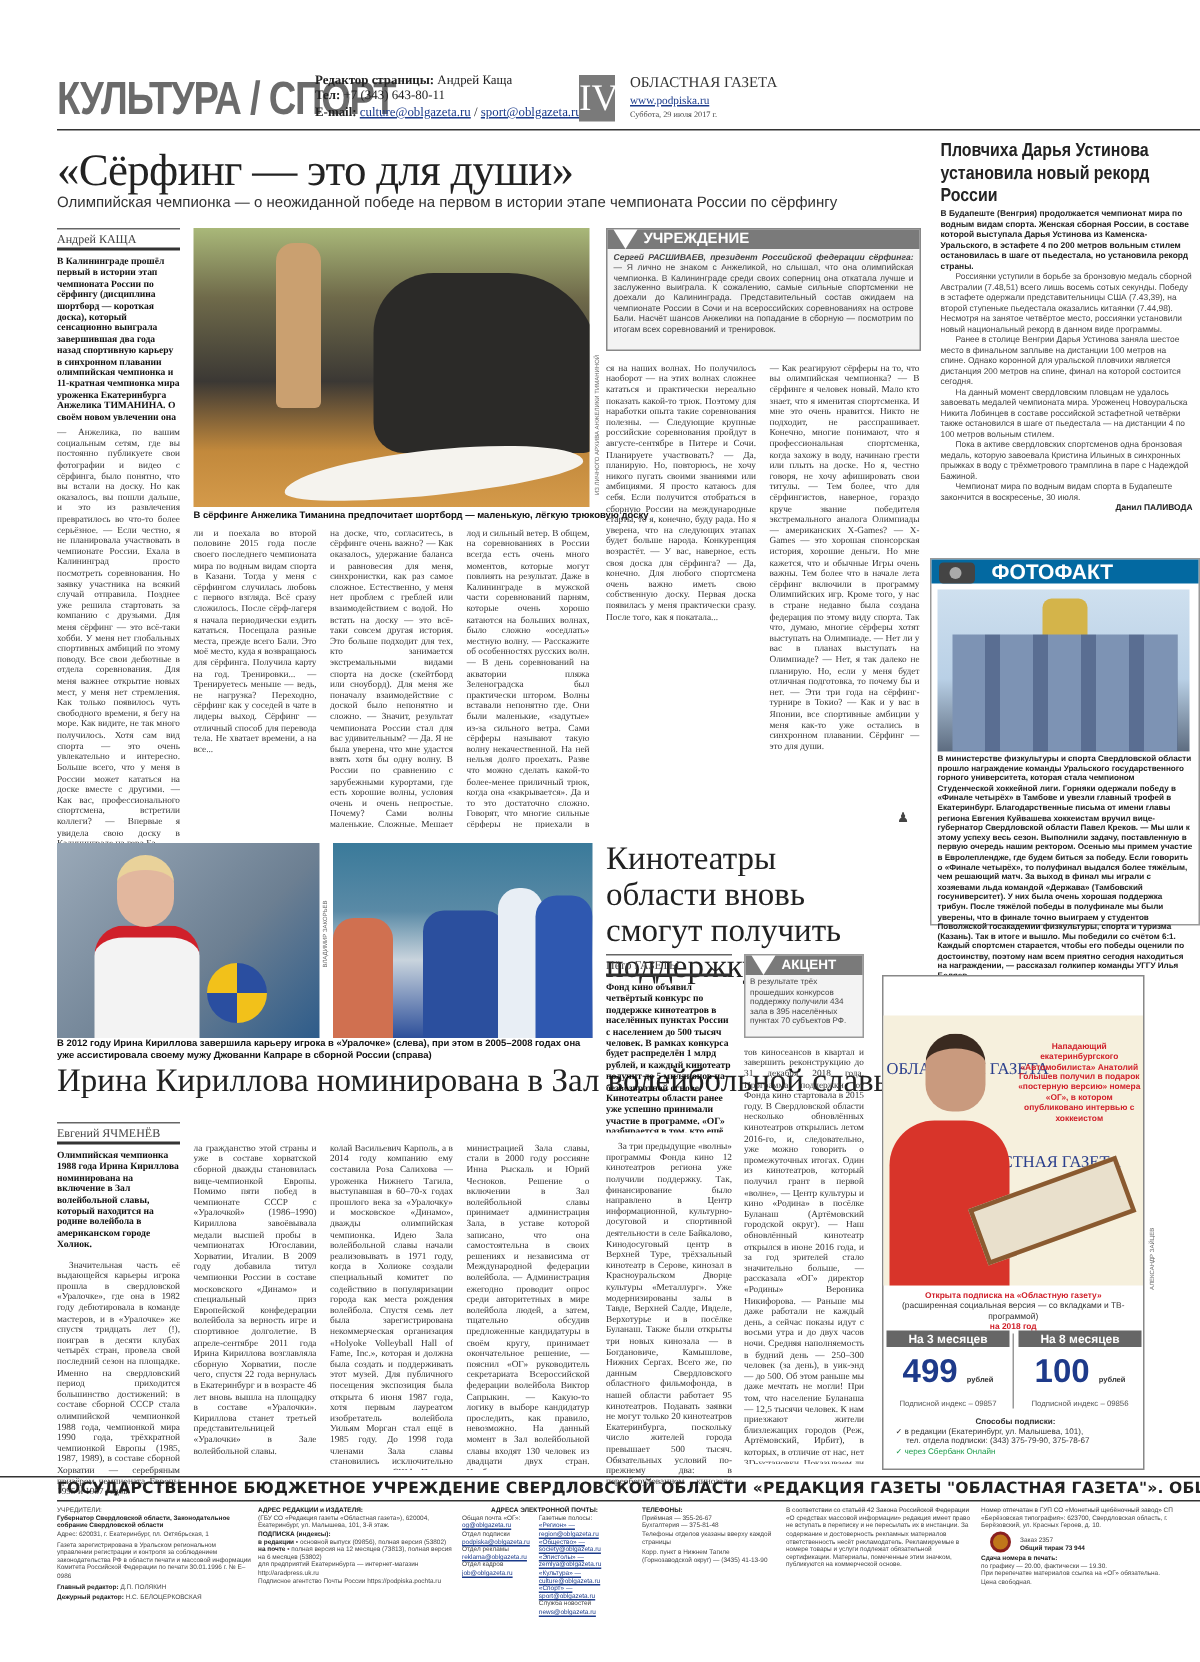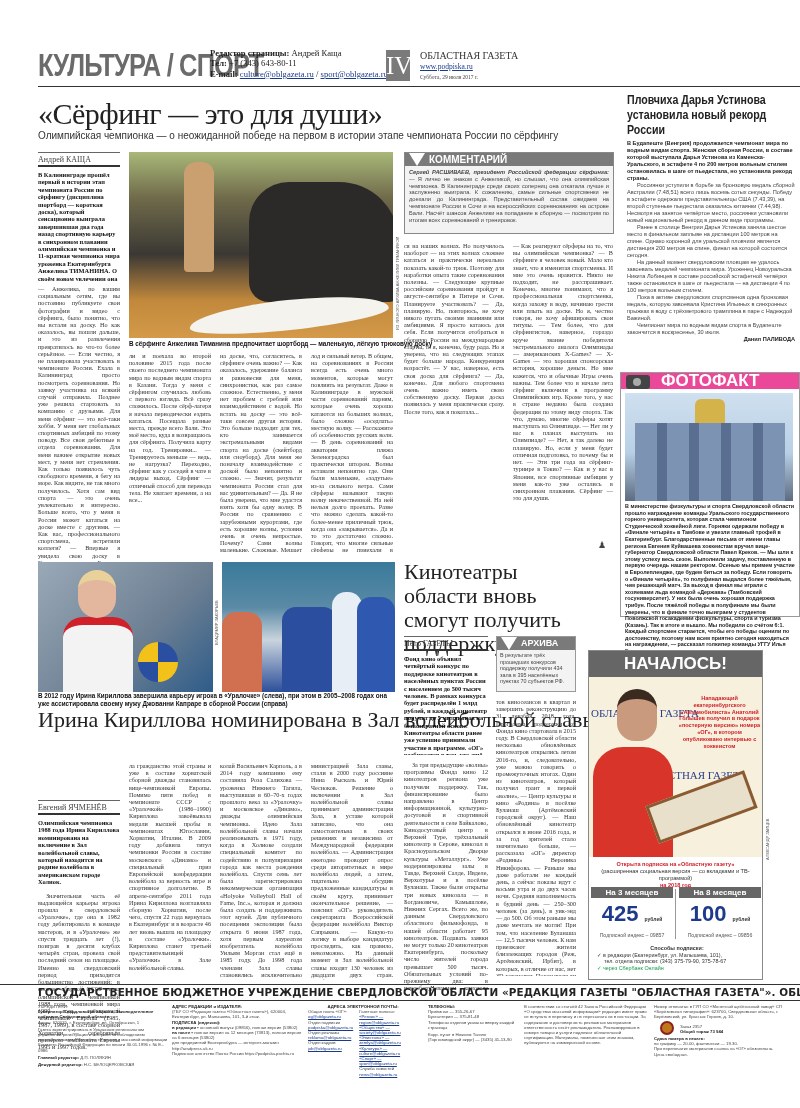--- a/index.html
+++ b/index.html
@@ -29,21 +29,21 @@
 #comment{left:404px;top:152px;width:210px;height:82px;border:1px solid #888;background:#f3f3f3}
 .boxhead{height:13px;background:#7a7a7a;color:#fff;font-family:"Liberation Sans",sans-serif;font-weight:bold;font-size:10px;line-height:13px;padding-left:24px;position:relative}
 .boxhead .tri{position:absolute;left:4px;top:0;width:0;height:0;border-left:8px solid transparent;border-right:8px solid transparent;border-top:13px solid #fff}
 #comment .body{padding:3px 4px;font-family:"Liberation Sans",sans-serif;font-size:5.7px;line-height:6.8px;color:#444;text-align:justify}
 
 #sideh{left:627px;top:93px;font-family:"Liberation Sans",sans-serif;font-weight:bold;font-size:12.5px;line-height:15px;color:#222;transform:scaleX(.85);transform-origin:left top;width:200px}
 #sidetext{left:627px;top:140px;width:168px;height:225px;font-family:"Liberation Sans",sans-serif;font-size:5.6px;line-height:7px;color:#444}
 #sidetext .lede{font-weight:bold;color:#222}
 #sidetext .sig{text-align:right;font-weight:bold;color:#222}
 #foto{left:620px;top:372px;width:180px;height:245px;border:1px solid #999;background:#fff}
-#foto .hd{height:16px;background:#ec4899;color:#fff;font-family:"Liberation Sans",sans-serif;font-weight:bold;font-size:17px;line-height:16px;padding-left:40px}
+#foto .hd{height:16px;background:#0369a1;color:#fff;font-family:"Liberation Sans",sans-serif;font-weight:bold;font-size:14px;line-height:16px;padding-left:40px}
 #foto .cam{position:absolute;left:5px;top:2px;width:24px;height:14px;background:#444;border-radius:3px}
 #foto .cam:after{content:"";position:absolute;left:7px;top:3px;width:8px;height:8px;border-radius:50%;background:#aaa}
 #foto .ph{position:absolute;left:4px;top:20px;width:168px;height:108px;background:linear-gradient(180deg,#cfe0ef 0%,#b9d0e6 55%,#5d6c80 100%)}
 #foto .txt{position:absolute;left:4px;top:130px;width:170px;font-family:"Liberation Sans",sans-serif;font-weight:bold;font-size:5.4px;line-height:6.6px;color:#222}
 #promo{left:588px;top:650px;width:175px;height:330px;border:1px solid #888;background:#fff}
 #promo .hd{height:26px;background:#666;color:#fff;font-family:"Liberation Sans",sans-serif;font-weight:bold;font-size:17px;line-height:26px;text-align:center}
 #promo .art{position:absolute;left:0;top:26px;width:173px;height:180px;background:#f6f0dd}
 #promo .red{position:absolute;left:88px;top:18px;width:85px;font-family:"Liberation Sans",sans-serif;font-weight:bold;font-size:5.6px;line-height:6.8px;color:#d0202a;text-align:center}
 #promo .man{position:absolute;left:4px;top:70px;width:80px;height:110px;background:#d8342a;border-radius:30px 30px 0 0}
 #promo .head{position:absolute;left:28px;top:12px;width:40px;height:52px;background:#c99a7e;border-radius:20px 20px 18px 18px;border-top:10px solid #3a2a20}
@@ -115,21 +115,21 @@
   <div style="position:absolute;left:60px;top:148px;width:200px;height:30px;background:#f5f3ee;border-radius:50%/60% 60% 40% 40%;transform:rotate(-6deg)"></div>
 </div>
 <div class="abs credit" style="left:395px;top:230px;height:100px">ИЗ ЛИЧНОГО АРХИВА АНЖЕЛИКИ ТИМАНИНОЙ</div>
 <div class="abs caption" style="left:129px;top:340px;width:270px;white-space:nowrap">В сёрфинге Анжелика Тиманина предпочитает шортборд — маленькую, лёгкую трюковую доску</div>
 
 <div class="abs col" style="left:129px;top:352px;width:82px;height:200px">ли и поехала во второй половине 2015 года после своего последнего чемпионата мира по водным видам спорта в Казани. Тогда у меня с сёрфингом случилась любовь с первого взгляда. Всё сразу сложилось. После сёрф-лагеря я начала периодически ездить кататься. Посещала разные места, прежде всего Бали. Это моё место, куда я возвращаюсь для сёрфинга. Получила карту на год. Тренировки... — Тренируетесь меньше — ведь, не нагрузка? Переходно, сёрфинг как у соседей в чате в лидеры выход. Сёрфинг — отличный способ для перевода тела. Не хватает времени, а на все...</div>
 <div class="abs col" style="left:220px;top:352px;width:82px;height:200px">на доске, что, согласитесь, в сёрфинге очень важно? — Как оказалось, удержание баланса и равновесия для меня, синхронистки, как раз самое сложное. Естественно, у меня нет проблем с греблей или взаимодействием с водой. Но встать на доску — это всё-таки совсем другая история. Это больше подходит для тех, кто занимается экстремальными видами спорта на доске (скейтборд или сноуборд). Для меня же поначалу взаимодействие с доской было непонятно и сложно. — Значит, результат чемпионата России стал для вас удивительным? — Да. Я не была уверена, что мне удастся взять хотя бы одну волну. В России по сравнению с зарубежными курортами, где есть хорошие волны, условия очень и очень непростые. Почему? Сами волны маленькие. Сложные. Мешает холод и сильный ветер.</div>
 <div class="abs col" style="left:311px;top:352px;width:82px;height:200px">лод и сильный ветер. В общем, на соревнованиях в России всегда есть очень много моментов, которые могут повлиять на результат. Даже в Калининграде в мужской части соревнований парням, которые очень хорошо катаются на больших волнах, было сложно «оседлать» местную волну. — Расскажите об особенностях русских волн. — В день соревнований на акватории пляжа Зеленоградска был практически штором. Волны вставали непонятно где. Они были маленькие, «задутые» из-за сильного ветра. Сами сёрферы называют такую волну некачественной. На ней нельзя долго проехать. Разве что можно сделать какой-то более-менее приличный трюк, когда она «закрывается». Да и то это достаточно сложно. Говорят, что многие сильные сёрферы не приехали в Калининград, посчитав несерьёзным кататься на наших волнах.</div>
 
 <div class="abs" id="comment">
-  <div class="boxhead"><span class="tri"></span><span>КОММЕНТАРИЙ</span></div>
+  <div class="boxhead"><span class="tri"></span><span>УЧРЕЖДЕНИЕ</span></div>
   <div class="body">
     <b style="font-style:italic">Сергей РАСШИВАЕВ, президент Российской федерации сёрфинга:</b>
     <span>— Я лично не знаком с Анжеликой, но слышал, что она олимпийская чемпионка. В Калининграде среди своих соперниц она откатала лучше и заслуженно выиграла. К сожалению, самые сильные спортсменки не доехали до Калининграда. Представительный состав ожидаем на чемпионате России в Сочи и на всероссийских соревнованиях на острове Бали. Насчёт шансов Анжелики на попадание в сборную — посмотрим по итогам всех соревнований и тренировок.</span>
   </div>
 </div>
 <div class="abs col" style="left:404px;top:242px;width:100px;height:310px">ся на наших волнах. Но получилось наоборот — на этих волнах сложнее кататься и практически нереально показать какой-то трюк. Поэтому для наработки опыта такие соревнования полезны. — Следующие крупные российские соревнования пройдут в августе-сентябре в Питере и Сочи. Планируете участвовать? — Да, планирую. Но, повторюсь, не хочу никого пугать своими званиями или амбициями. Я просто катаюсь для себя. Если получится отобраться в сборную России на международные старты, то я, конечно, буду рада. Но я уверена, что на следующих этапах будет больше народа. Конкуренция возрастёт. — У вас, наверное, есть своя доска для сёрфинга? — Да, конечно. Для любого спортсмена очень важно иметь свою собственную доску. Первая доска появилась у меня практически сразу. После того, как я покатала...</div>
 <div class="abs col" style="left:513px;top:242px;width:100px;height:300px">— Как реагируют сёрферы на то, что вы олимпийская чемпионка? — В сёрфинге я человек новый. Мало кто знает, что я именитая спортсменка. И мне это очень нравится. Никто не подходит, не расспрашивает. Конечно, многие понимают, что я профессиональная спортсменка, когда захожу в воду, начинаю грести или плыть на доске. Но я, честно говоря, не хочу афишировать свои титулы. — Тем более, что для сёрфингистов, наверное, гораздо круче звание победителя экстремального аналога Олимпиады — американских X-Games? — X-Games — это хорошая спонсорская история, хорошие деньги. Но мне кажется, что и обычные Игры очень важны. Тем более что в начале лета сёрфинг включили в программу Олимпийских игр. Кроме того, у нас в стране недавно была создана федерация по этому виду спорта. Так что, думаю, многие сёрферы хотят выступать на Олимпиаде. — Нет ли у вас в планах выступать на Олимпиаде? — Нет, я так далеко не планирую. Но, если у меня будет отличная подготовка, то почему бы и нет. — Эти три года на сёрфинг-турнире в Токио? — Как и у вас в Японии, все спортивные амбиции у меня как-то уже остались в синхронном плавании. Сёрфинг — это для души.</div>
 <div class="abs" style="left:598px;top:540px;width:10px;height:12px;font-size:9px;color:#444">♟</div>
 
 <div class="abs" id="sideh">Пловчиха Дарья Устинова установила новый рекорд России</div>
@@ -160,59 +160,58 @@
 <div class="abs credit" style="left:214px;top:565px;height:80px">ВЛАДИМИР ЗАКОРЬЕВ</div>
 <div class="abs photo" id="vb2">
   <div class="p" style="left:0;top:50px;width:40px;height:80px;background:#d07050"></div>
   <div class="p" style="left:60px;top:45px;width:55px;height:85px;background:#2b4f9e"></div>
   <div class="p" style="left:110px;top:30px;width:30px;height:100px;background:#e8eef5"></div>
   <div class="p" style="left:135px;top:35px;width:38px;height:95px;background:#2f58b0"></div>
 </div>
 <div class="abs caption" id="vbcap">В 2012 году Ирина Кириллова завершила карьеру игрока в «Уралочке» (слева), при этом в 2005–2008 годах она уже ассистировала своему мужу Джованни Капраре в сборной России (справа)</div>
 <div class="abs" id="h2">Ирина Кириллова номинирована в Зал волейбольной славы</div>
 
-<div class="abs" style="left:38px;top:800px;width:82px">
+<div class="abs" style="left:38px;top:748px;width:82px">
   <div class="byline">Евгений ЯЧМЕНЁВ</div>
   <div class="lead" style="margin-top:4px">Олимпийская чемпионка 1988 года Ирина Кириллова номинирована на включение в Зал волейбольной славы, который находится на родине волейбола в американском городе Холиок.</div>
   <div class="col" style="margin-top:6px;height:160px;text-indent:8px">Значительная часть её выдающейся карьеры игрока прошла в свердловской «Уралочке», где она в 1982 году дебютировала в команде мастеров, и в «Уралочке» же спустя тридцать лет (!), поиграв в десяти клубах четырёх стран, провела свой последний сезон на площадке. Именно на свердловский период приходится большинство достижений: в составе сборной СССР стала олимпийской чемпионкой 1988 года, чемпионкой мира 1990 года, трёхкратной чемпионкой Европы (1985, 1987, 1989), в составе сборной Хорватии — серебряным призёром чемпионата Европы 1995 и 1997 годов.</div>
 </div>
 <div class="abs col" style="left:129px;top:762px;width:82px;height:218px">ла гражданство этой страны и уже в составе хорватской сборной дважды становилась вице-чемпионкой Европы. Помимо пяти побед в чемпионате СССР с «Уралочкой» (1986–1990) Кириллова завоёвывала медали высшей пробы в чемпионатах Югославии, Хорватии, Италии. В 2009 году добавила титул чемпионки России в составе московского «Динамо» и специальный приз Европейской конфедерации волейбола за верность игре и спортивное долголетие. В апреле-сентябре 2011 года Ирина Кириллова возглавляла сборную Хорватии, после чего, спустя 22 года вернулась в Екатеринбург и в возрасте 46 лет вновь вышла на площадку в составе «Уралочки». Кириллова станет третьей представительницей «Уралочки» в Зале волейбольной славы.</div>
 <div class="abs col" style="left:220px;top:762px;width:82px;height:218px">колай Васильевич Карполь, а в 2014 году компанию ему составила Роза Салихова — уроженка Нижнего Тагила, выступавшая в 60–70-х годах прошлого века за «Уралочку» и московское «Динамо», дважды олимпийская чемпионка. Идею Зала волейбольной славы начали реализовывать в 1971 году, когда в Холиоке создали специальный комитет по содействию в популяризации города как места рождения волейбола. Спустя семь лет была зарегистрирована некоммерческая организация «Holyoke Volleyball Hall of Fame, Inc.», которая и должна была создать и поддерживать этот музей. Для публичного посещения экспозиция была открыта 6 июня 1987 года, хотя первым лауреатом изобретатель волейбола Уильям Морган стал ещё в 1985 году. До 1998 года членами Зала славы становились исключительно представители США. Первым неамериканцем в Зале славы стал тренер сборной Японии Ясутака Мацудайра.</div>
 <div class="abs col" style="left:311px;top:762px;width:82px;height:218px">министрацией Зала славы, стали в 2000 году россияне Инна Рыскаль и Юрий Чесноков. Решение о включении в Зал волейбольной славы принимает администрация Зала, в уставе которой записано, что она самостоятельна в своих решениях и независима от Международной федерации волейбола. — Администрация ежегодно проводит опрос среди авторитетных в мире волейбола людей, а затем, тщательно обсудив предложенные кандидатуры в своём кругу, принимает окончательное решение, — пояснил «ОГ» руководитель секретариата Всероссийской федерации волейбола Виктор Сапрыкин. — Какую-то логику в выборе кандидатур проследить, как правило, невозможно. На данный момент в Зал волейбольной славы входят 130 человек из двадцати двух стран. Наибольшее представительство (62 человека) у США, следом идут Россия и Бразилия (по 13). Приятие новых членов, в том числе Ирины Кирилловой, пройдёт в Холиоке с 16 по 19 ноября.</div>
 
 <div class="abs" id="h3">Кинотеатры области вновь смогут получить поддержку</div>
 <div class="abs" style="left:404px;top:636px;width:84px">
   <div class="byline">Пётр ГАЗЕТЫ</div>
   <div class="lead" style="margin-top:4px;height:100px;overflow:hidden">Фонд кино объявил четвёртый конкурс по поддержке кинотеатров в населённых пунктах России с населением до 500 тысяч человек. В рамках конкурса будет распределён 1 млрд рублей, и каждый кинотеатр получит до 5 миллионов на безвозвратной основе. Кинотеатры области ранее уже успешно принимали участие в программе. «ОГ» разбирается в том, кто ещё может получить субсидии и помогла ли программа привлечь зрителей в кинозалы.</div>
   <div class="col" style="margin-top:6px;height:232px;text-indent:8px">За три предыдущие «волны» программы Фонда кино 12 кинотеатров региона уже получили поддержку. Так, финансирование было направлено в Центр информационной, культурно-досуговой и спортивной деятельности в селе Байкалово, Кинодосуговый центр в Верхней Туре, трёхзальный кинотеатр в Серове, кинозал в Красноуральском Дворце культуры «Металлург». Уже модернизированы залы в Тавде, Верхней Салде, Ивделе, Верхотурье и в посёлке Буланаш. Также были открыты три новых кинозала — в Богдановиче, Камышлове, Нижних Сергах. Всего же, по данным Свердловского областного фильмофонда, в нашей области работает 95 кинотеатров. Подавать заявки не могут только 20 кинотеатров Екатеринбурга, поскольку число жителей города превышает 500 тысяч. Обязательных условий по-прежнему два: в переоборудованном кинозале необходимо демонстрировать отечественные фильмы в объёме не менее 50 процентов киносеансов в квартал и завершить реконструкцию до 31 декабря 2018 года.</div>
 </div>
 <div class="abs" id="akc">
-  <div class="boxhead"><span class="tri"></span><span>АРХИВА</span></div>
+  <div class="boxhead"><span class="tri"></span><span>АКЦЕНТ</span></div>
   <div class="body">В результате трёх прошедших конкурсов поддержку получили 434 зала в 395 населённых пунктах 70 субъектов РФ.</div>
 </div>
 <div class="abs col" style="left:496px;top:698px;width:80px;height:278px">тов киносеансов в квартал и завершить реконструкцию до 31 декабря 2018 года. Программа поддержки от Фонда кино стартовала в 2015 году. В Свердловской области несколько обновлённых кинотеатров открылись летом 2016-го, и, следовательно, уже можно говорить о промежуточных итогах. Один из кинотеатров, который получил грант в первой «волне», — Центр культуры и кино «Родина» в посёлке Буланаш (Артёмовский городской округ). — Наш обновлённый кинотеатр открылся в июне 2016 года, и за год зрителей стало значительно больше, — рассказала «ОГ» директор «Родины» Вероника Никифорова. — Раньше мы даже работали не каждый день, а сейчас показы идут с восьми утра и до двух часов ночи. Средняя наполняемость в будний день — 250–300 человек (за день), в уик-энд — до 500. Об этом раньше мы даже мечтать не могли! При том, что население Буланаша — 12,5 тысячи человек. К нам приезжают жители близлежащих городов (Реж, Артёмовский, Ирбит), в которых, в отличие от нас, нет 3D-установки. Показываем ли мы отечественные фильмы? Да, это обязательное условие. Каждый месяц Фонд кино отслеживает эти показатели. Приём заявок будет проходить с 31 июля по 25 августа 2017 года.</div>
 
 <div class="abs" id="promo">
-  <div class="hd">НАЧАЛОСЬ!</div>
   <div class="art">
     <div class="wm" style="left:2px;top:30px">ОБЛАСТНАЯ ГАЗЕТА</div>
     <div class="wm" style="left:50px;top:92px">ОБЛАСТНАЯ ГАЗЕТА</div>
     <div class="red">Нападающий екатеринбургского «Автомобилиста» Анатолий Голышев получил в подарок «постерную версию» номера «ОГ», в котором опубликовано интервью с хоккеистом</div>
     <div class="man"></div>
     <div class="head"></div>
     <div class="frame"></div>
   </div>
   <div class="open">
     <div class="r">Открыта подписка на «Областную газету»</div>
     <div>(расширенная социальная версия — со вкладками и ТВ-программой)</div>
     <div class="r">на 2018 год</div>
   </div>
   <div class="plan" style="left:2px">
     <div class="ph">На 3 месяцев</div>
-    <div class="pr"><span>425</span> <small>рублей</small></div>
+    <div class="pr"><span>499</span> <small>рублей</small></div>
     <div class="idx">Подписной индекс – 09857</div>
   </div>
   <div class="sep"></div>
   <div class="plan" style="left:90px">
     <div class="ph">На 8 месяцев</div>
     <div class="pr"><span>100</span> <small>рублей</small></div>
     <div class="idx">Подписной индекс – 09856</div>
   </div>
   <div class="ways">
     <div class="t">Способы подписки:</div>

